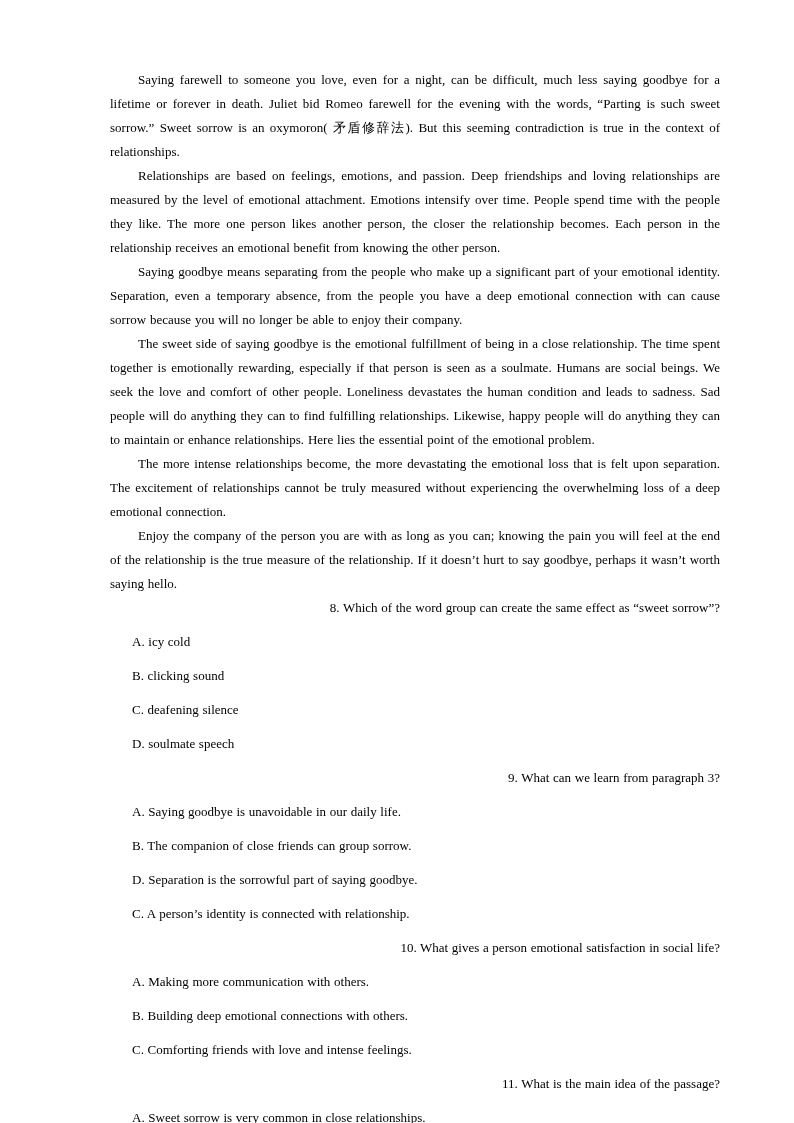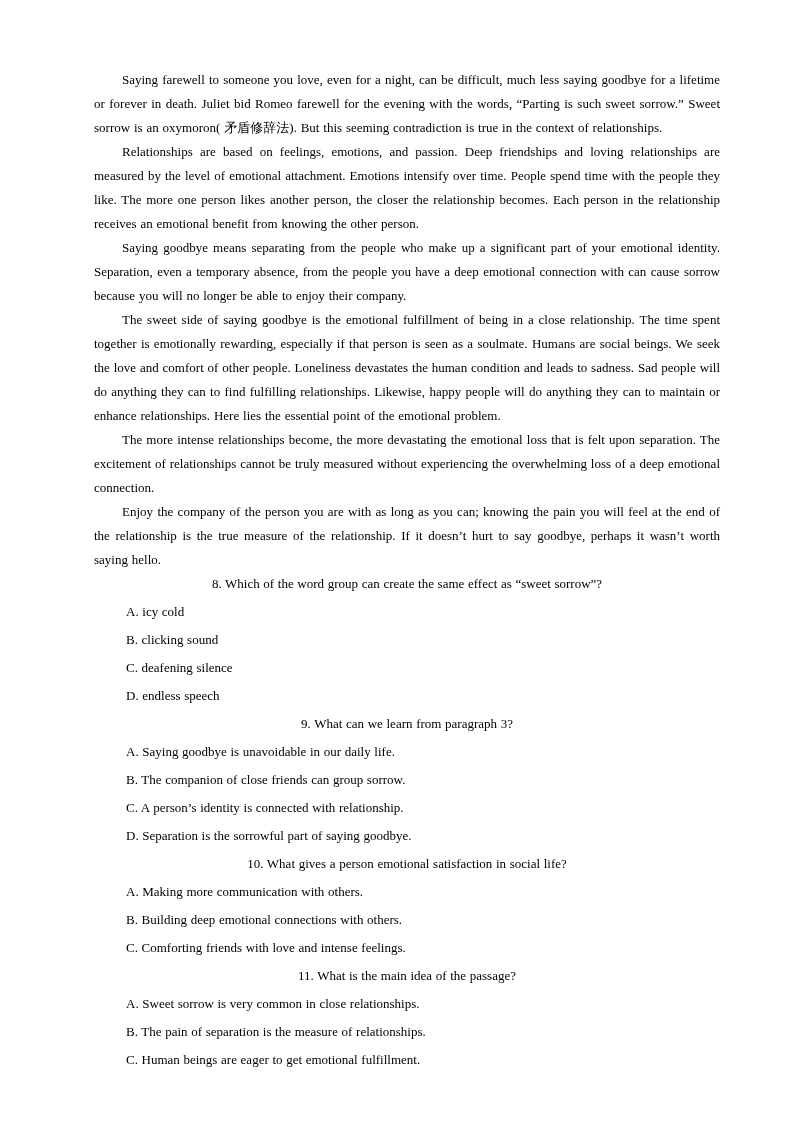--- a/index.html
+++ b/index.html
@@ -22,45 +22,45 @@
     height: 1123px;
     background: #ffffff;
   }
   .content {
     position: absolute;
     left: 94px;
     top: 68px;
     width: 626px;
   }
   p.para {
-    margin: 0 0 0 0;
+    margin: 0 0 0 16px;
     font-size: 13.0px;
     line-height: 24px;
     text-align: justify;
     text-justify: inter-word;
     text-indent: 28px;
     word-spacing: 0.6px;
     hyphens: none;
   }
   .qblock {
     margin: 0;
   }
   .qline {
     font-size: 13.0px;
     line-height: 24px;
-    text-align: center;
+    text-align: right;
     text-indent: 0;
     margin: 0;
     word-spacing: 0.4px;
   }
   .opt {
     font-size: 13.0px;
     line-height: 24px;
     text-align: left;
-    margin: 4px;
+    margin: 10px;
     padding-left: 28px;
     word-spacing: 0.4px;
   }
 </style>
 </head>
 <body>
 
 <div class="page">
   <div class="content">
 
@@ -69,29 +69,29 @@
     <p class="para">Saying goodbye means separating from the people who make up a significant part of your emotional identity. Separation, even a temporary absence, from the people you have a deep emotional connection with can cause sorrow because you will no longer be able to enjoy their company.</p>
     <p class="para">The sweet side of saying goodbye is the emotional fulfillment of being in a close relationship. The time spent together is emotionally rewarding, especially if that person is seen as a soulmate. Humans are social beings. We seek the love and comfort of other people. Loneliness devastates the human condition and leads to sadness. Sad people will do anything they can to find fulfilling relationships. Likewise, happy people will do anything they can to maintain or enhance relationships. Here lies the essential point of the emotional problem.</p>
     <p class="para">The more intense relationships become, the more devastating the emotional loss that is felt upon separation. The excitement of relationships cannot be truly measured without experiencing the overwhelming loss of a deep emotional connection.</p>
     <p class="para">Enjoy the company of the person you are with as long as you can; knowing the pain you will feel at the end of the relationship is the true measure of the relationship. If it doesn’t hurt to say goodbye, perhaps it wasn’t worth saying hello.</p>
 
     <div class="qblock">
       <div class="qline">8. Which of the word group can create the same effect as “sweet sorrow”?</div>
       <div class="opt">A. icy cold</div>
       <div class="opt">B. clicking sound</div>
       <div class="opt">C. deafening silence</div>
-      <div class="opt">D. endless speech</div>
+      <div class="opt">D. soulmate speech</div>
     </div>
 
     <div class="qblock">
       <div class="qline">9. What can we learn from paragraph 3?</div>
       <div class="opt">A. Saying goodbye is unavoidable in our daily life.</div>
       <div class="opt">B. The companion of close friends can group sorrow.</div>
+      <div class="opt">D. Separation is the sorrowful part of saying goodbye.</div>
       <div class="opt">C. A person’s identity is connected with relationship.</div>
-      <div class="opt">D. Separation is the sorrowful part of saying goodbye.</div>
     </div>
 
     <div class="qblock">
       <div class="qline">10. What gives a person emotional satisfaction in social life?</div>
       <div class="opt">A. Making more communication with others.</div>
       <div class="opt">B. Building deep emotional connections with others.</div>
       <div class="opt">C. Comforting friends with love and intense feelings.</div>
     </div>
 
     <div class="qblock">

